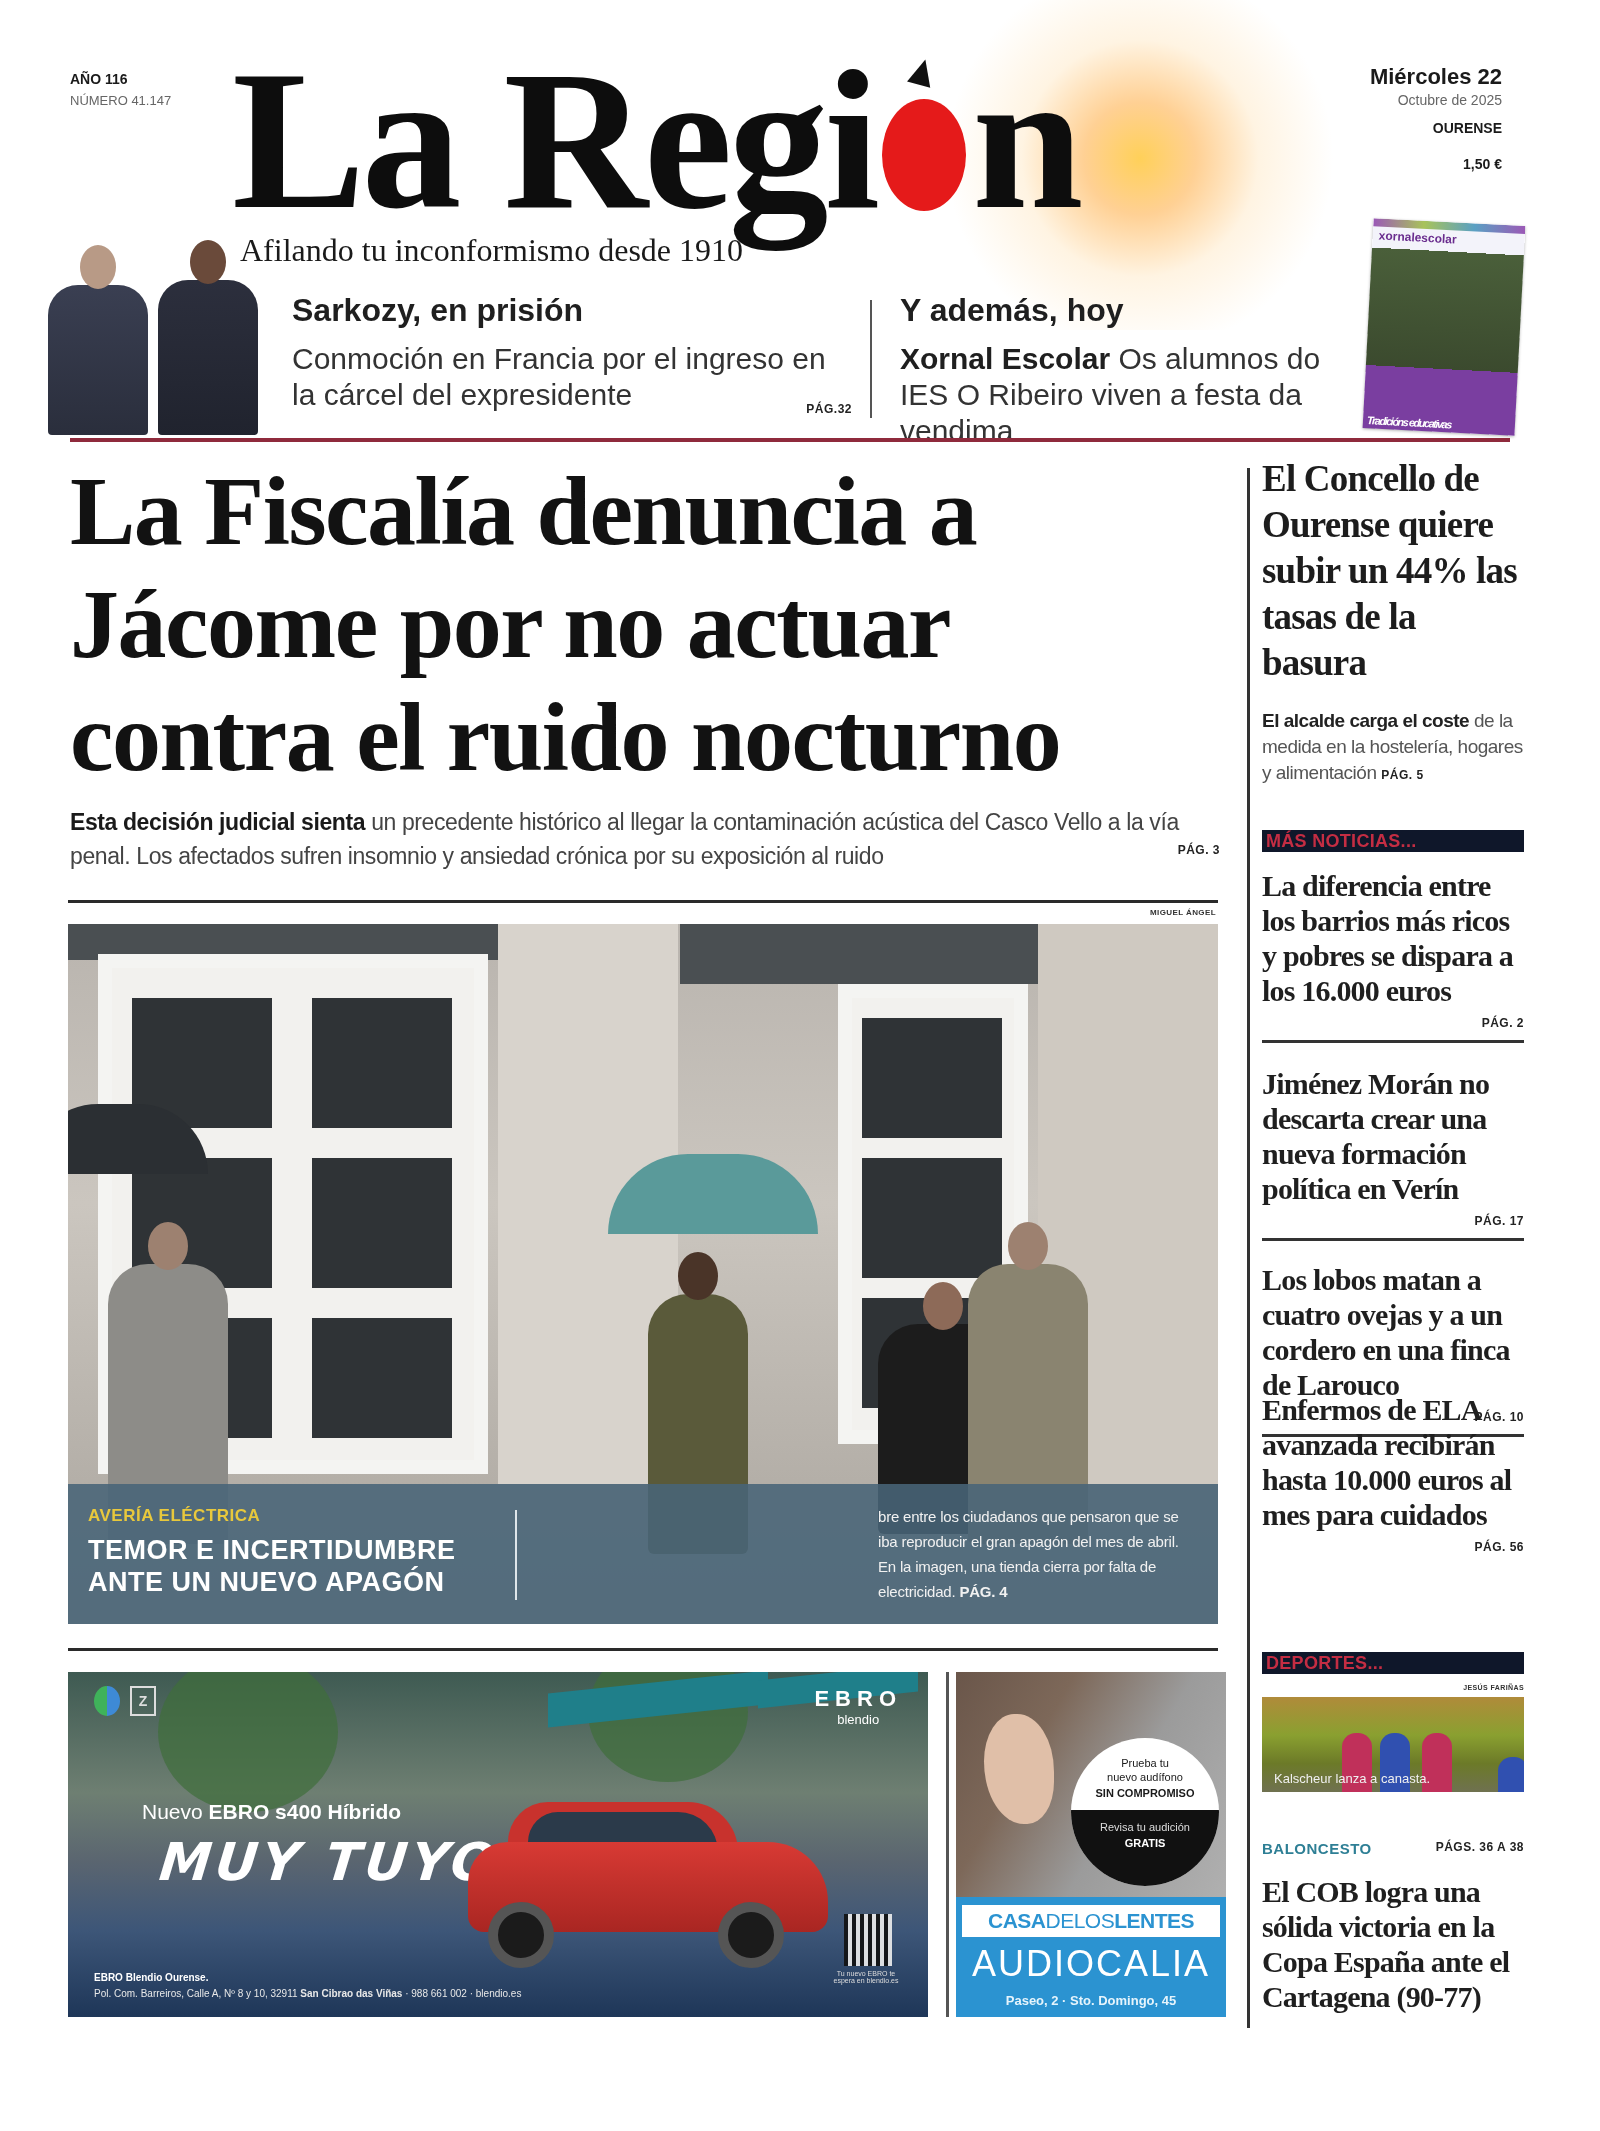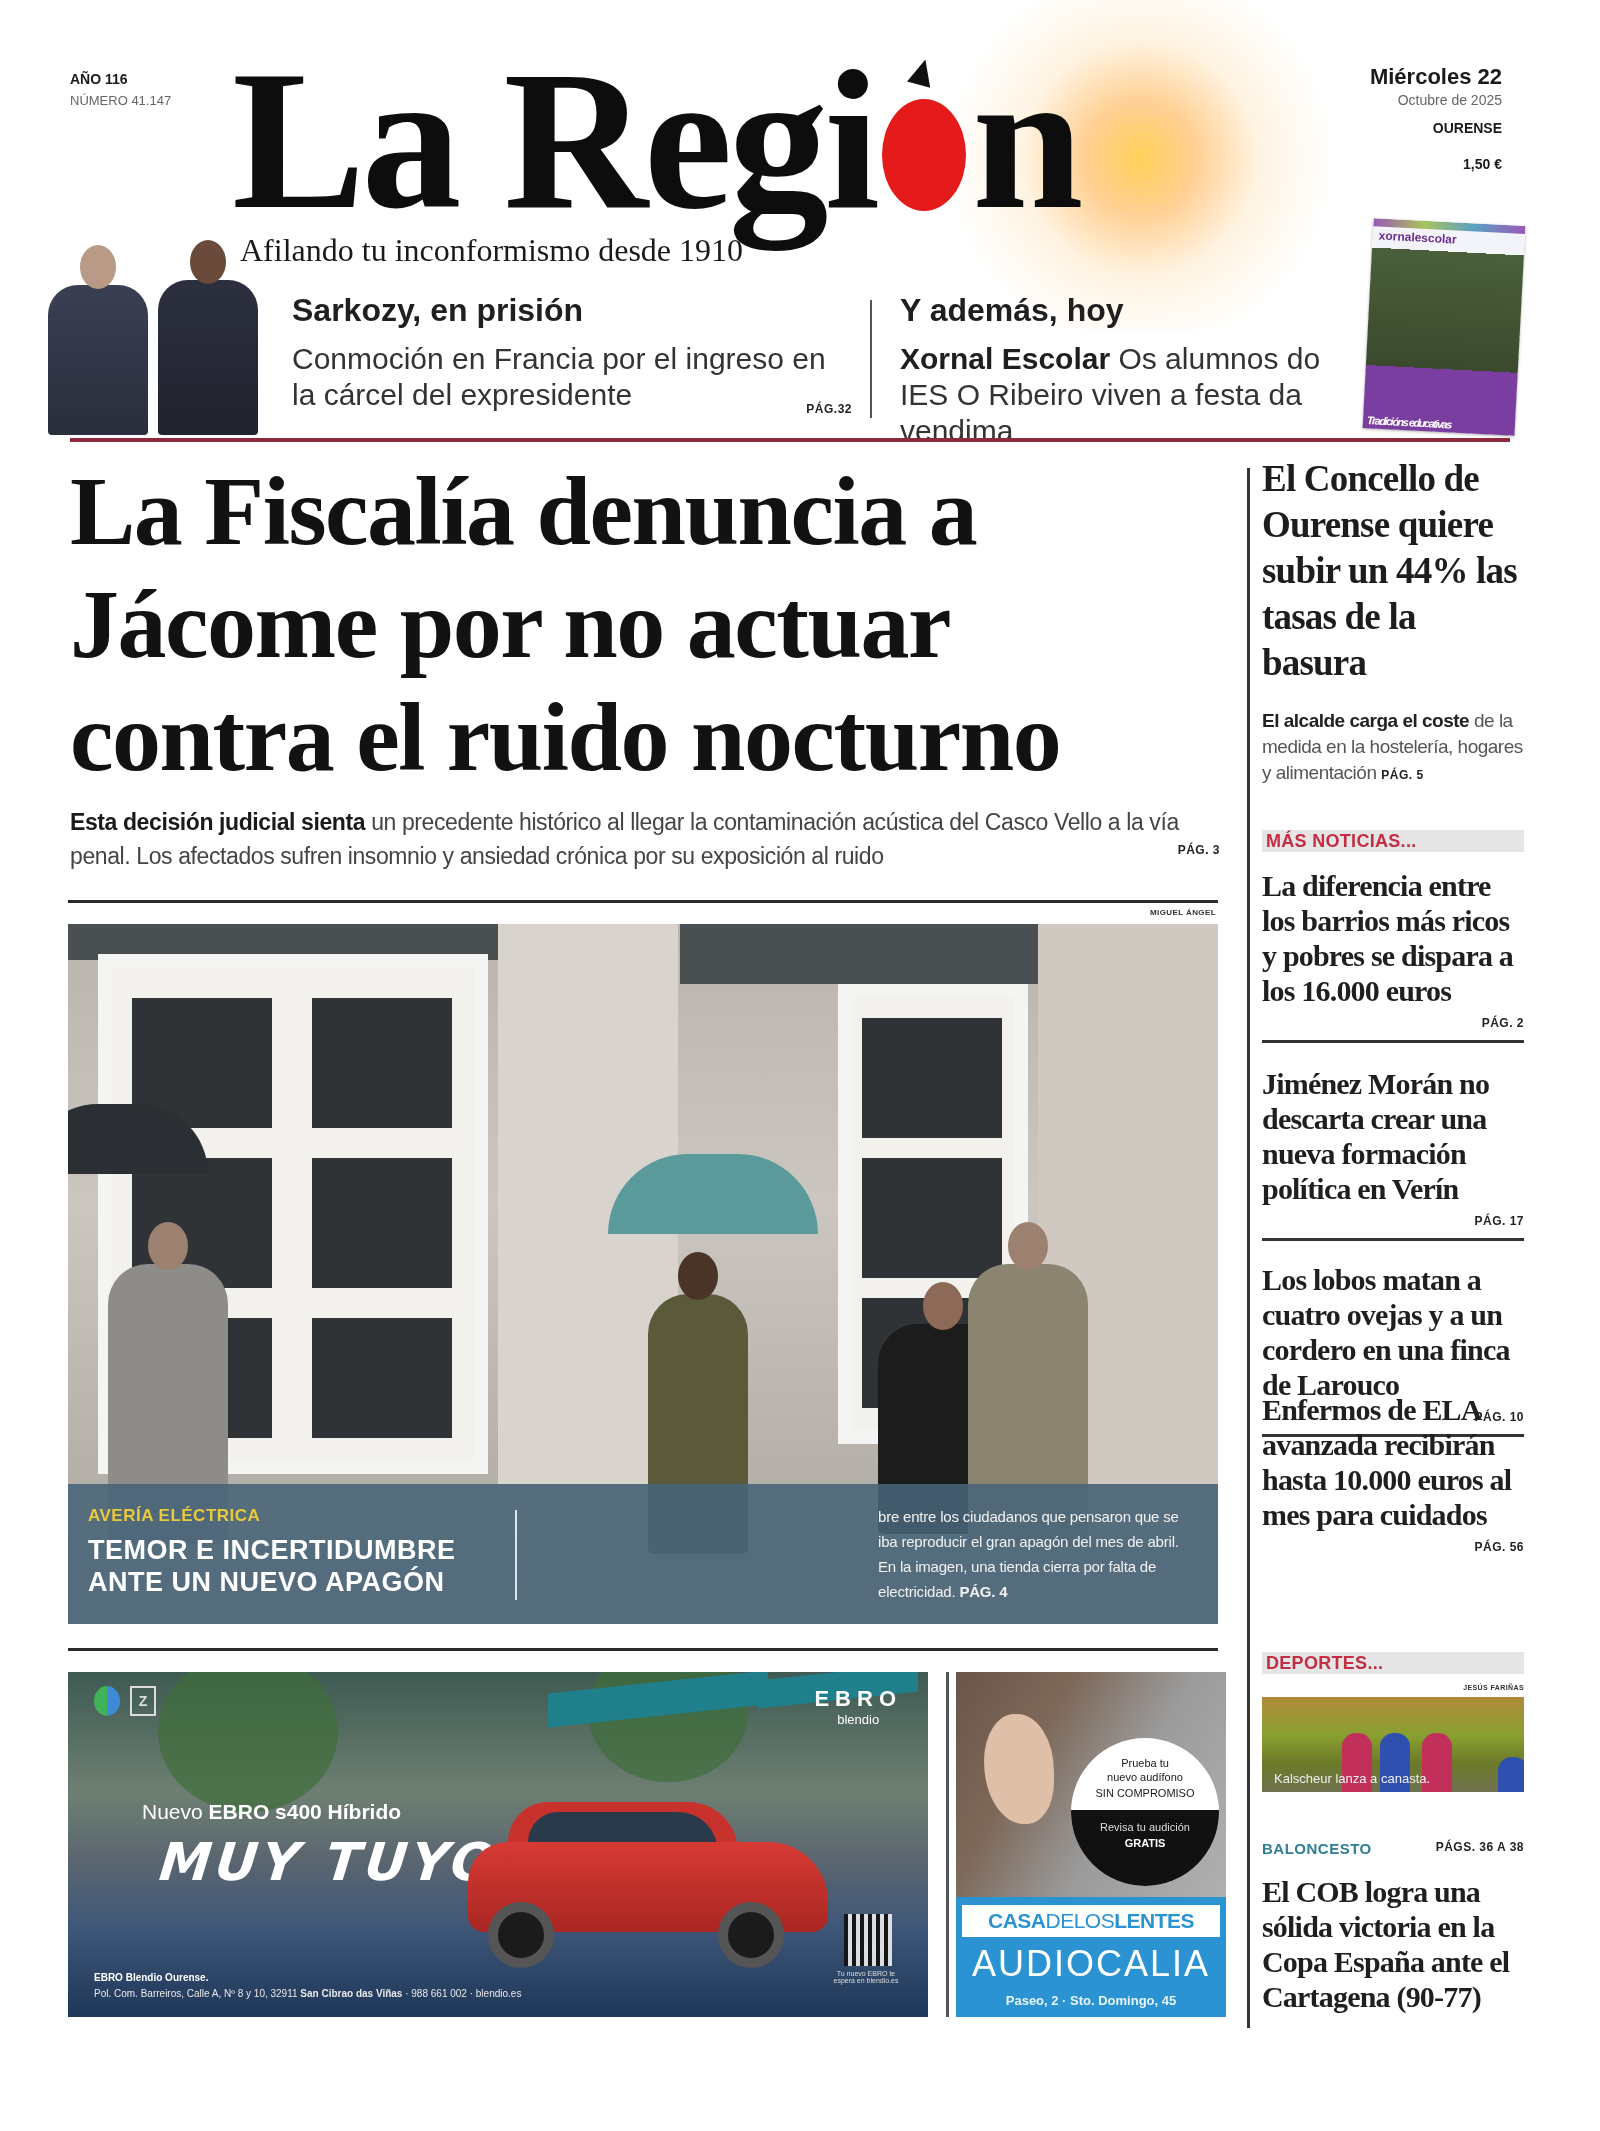--- a/index.html
+++ b/index.html
@@ -104,21 +104,21 @@
   .ad-audio .cl-box b { font-weight: bold; }
   .ad-audio .audio { position: absolute; left: 0; top: 46px; width: 100%; text-align: center; color: #fff; font-size: 36px; letter-spacing: 2px; }
   .ad-audio .addr { position: absolute; left: 0; top: 96px; width: 100%; text-align: center; color: #e6f4fc; font-size: 13px; font-weight: bold; }
 
   
   .col-sep { left: 1247px; top: 468px; width: 3px; height: 1560px; background: #333; }
   .side { left: 1262px; width: 262px; }
   .side-lead { top: 456px; font-size: 37px; line-height: 46px; font-weight: bold; letter-spacing: -0.8px; color: #1d1d1d; }
   .side-sub { top: 708px; font-size: 19px; line-height: 26px; color: #555; letter-spacing: -0.5px; }
   .side-sub b { color: #222; }
-  .section-bar { height: 22px; background: #e5e5e5; font-size: 18px; font-weight: bold; color: #c42d43; line-height: 22px; padding-left: 4px; letter-spacing: .3px; }
+  .section-bar { height: 22px; background: #0f172a; font-size: 18px; font-weight: bold; color: #c42d43; line-height: 22px; padding-left: 4px; letter-spacing: .3px; }
   .brief-title { font-size: 30px; line-height: 35px; font-weight: bold; letter-spacing: -0.8px; color: #1f1f1f; }
   .brief-pag { text-align: right; margin-top: 8px; }
   .brief-rule { height: 3px; background: #333; margin-top: 10px; }
   .sport-photo { top: 1697px; height: 95px; overflow: hidden; background: linear-gradient(180deg, #b08b3a 0, #8aa030 40%, #6c7a28 70%, #6f7150 100%); }
   .sport-photo .pl { position: absolute; width: 30px; height: 80px; top: 36px; border-radius: 14px 14px 4px 4px; }
   .sport-photo .cap { position: absolute; left: 12px; bottom: 6px; font-size: 13px; color: #f0f0f0; }
   .sport-label { top: 1840px; font-size: 15px; font-weight: bold; }
   .sport-label .k { color: #2e7f95; letter-spacing: .5px; }
   .sport-label .pag { float: right; }
   .sport-title { top: 1874px; font-size: 30px; line-height: 35px; font-weight: bold; letter-spacing: -0.8px; color: #1f1f1f; }
@@ -249,21 +249,21 @@
 </div>
 
 <div class="abs ad-vsep"></div>
 
 <div class="abs ad-audio">
   <div class="photo2"></div>
   <div class="ear"></div>
   <div class="badge">
     <div class="t" style="top:18px;">Prueba tu</div>
     <div class="t" style="top:32px;">nuevo audífono</div>
-    <div class="t" style="top:48px;font-weight:normal;">SIN COMPROMISO</div>
+    <div class="t" style="top:48px;font-weight:bold;">SIN COMPROMISO</div>
     <div class="bot"></div>
     <div class="t" style="top:82px;color:#ddd;">Revisa tu audición</div>
     <div class="t" style="top:98px;color:#fff;font-weight:bold;">GRATIS</div>
   </div>
   <div class="cl">
     <div class="cl-box"><b>CASA</b><span>DELOS</span><b>LENTES</b></div>
     <div class="audio">AUDIOCALIA</div>
     <div class="addr">Paseo, 2  ·  Sto. Domingo, 45</div>
   </div>
 </div>

